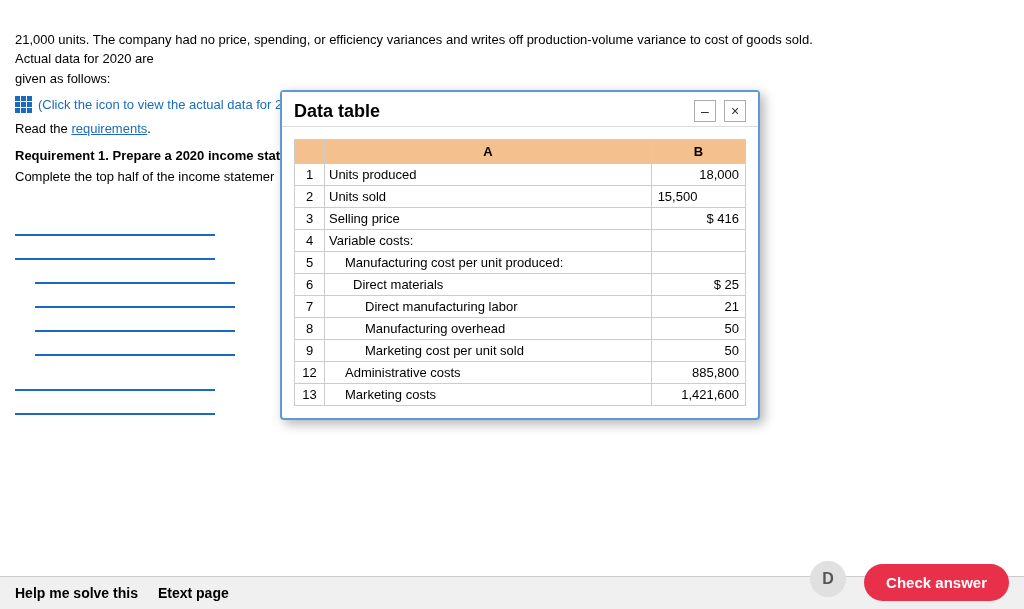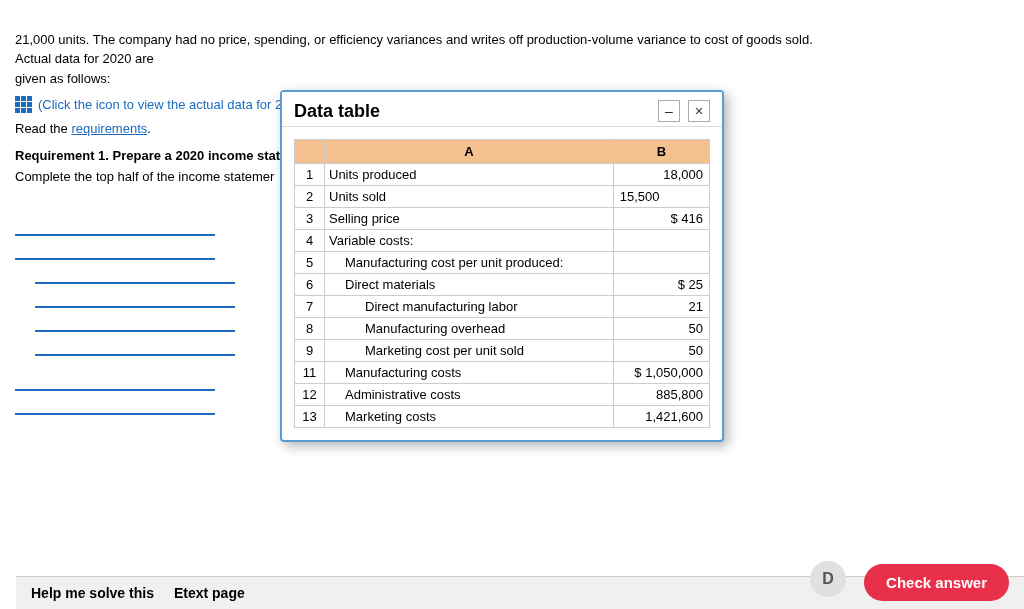--- a/index.html
+++ b/index.html
@@ -104,21 +104,20 @@
       position: absolute;
       bottom: 0;
       left: 0;
       right: 0;
       background: #f0f0f0;
       border-top: 1px solid #ccc;
       display: flex;
       align-items: center;
       padding: 8px 15px;
       gap: 20px;
-      margin-left: 16px;
     }
 
     .footer-link {
       color: #000;
       font-size: 14px;
       font-weight: bold;
       text-decoration: none;
       cursor: pointer;
     }
 
@@ -134,21 +133,21 @@
       font-size: 15px;
       font-weight: bold;
       cursor: pointer;
     }
 
     
     .modal-overlay {
       position: absolute;
       top: 90px;
       left: 280px;
-      width: 444px;
+      width: 480px;
       background: #fff;
       border: 2px solid #5b9bd5;
       border-radius: 4px;
       box-shadow: 4px 4px 12px rgba(0,0,0,0.3);
       z-index: 100;
     }
 
     .modal-header {
       display: flex;
       justify-content: space-between;
@@ -334,42 +333,37 @@
             <td class="label-cell" style="padding-left: 4px;">Variable costs:</td>
             <td class="value-cell"></td>
           </tr>
           <tr>
             <td class="row-num">5</td>
             <td class="label-cell" style="padding-left: 20px;">Manufacturing cost per unit produced:</td>
             <td class="value-cell"></td>
           </tr>
           <tr>
             <td class="row-num">6</td>
-            <td class="label-cell" style="padding-left: 20px;">Direct materials</td>
+            <td class="label-cell" style="padding-left: 28px;">Direct materials</td>
             <td class="value-cell" style="text-align: right;">$ 25</td>
           </tr>
           <tr>
             <td class="row-num">7</td>
             <td class="label-cell" style="padding-left: 40px;">Direct manufacturing labor</td>
             <td class="value-cell" style="text-align: right;">21</td>
           </tr>
           <tr>
             <td class="row-num">8</td>
             <td class="label-cell" style="padding-left: 40px;">Manufacturing overhead</td>
             <td class="value-cell" style="text-align: right;">50</td>
           </tr>
           <tr>
             <td class="row-num">9</td>
             <td class="label-cell" style="padding-left: 40px;">Marketing cost per unit sold</td>
             <td class="value-cell" style="text-align: right;">50</td>
-          </tr>
-          <tr>
-            <td class="row-num">11</td>
-            <td class="label-cell" style="padding-left: 20px;">Manufacturing costs</td>
-            <td class="value-cell" style="text-align: right;">$ 1,050,000</td>
           </tr>
           <tr>
             <td class="row-num">12</td>
             <td class="label-cell" style="padding-left: 20px;">Administrative costs</td>
             <td class="value-cell" style="text-align: right;">885,800</td>
           </tr>
           <tr>
             <td class="row-num">13</td>
             <td class="label-cell" style="padding-left: 20px;">Marketing costs</td>
             <td class="value-cell" style="text-align: right;">1,421,600</td>

